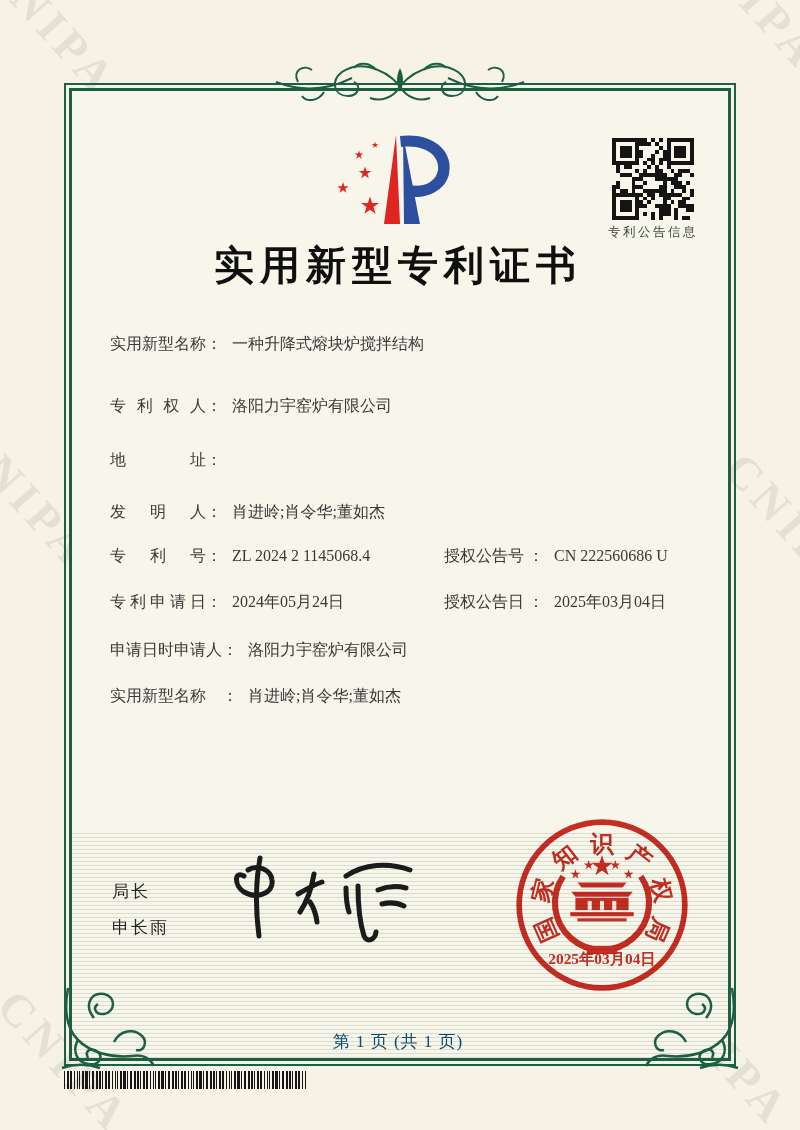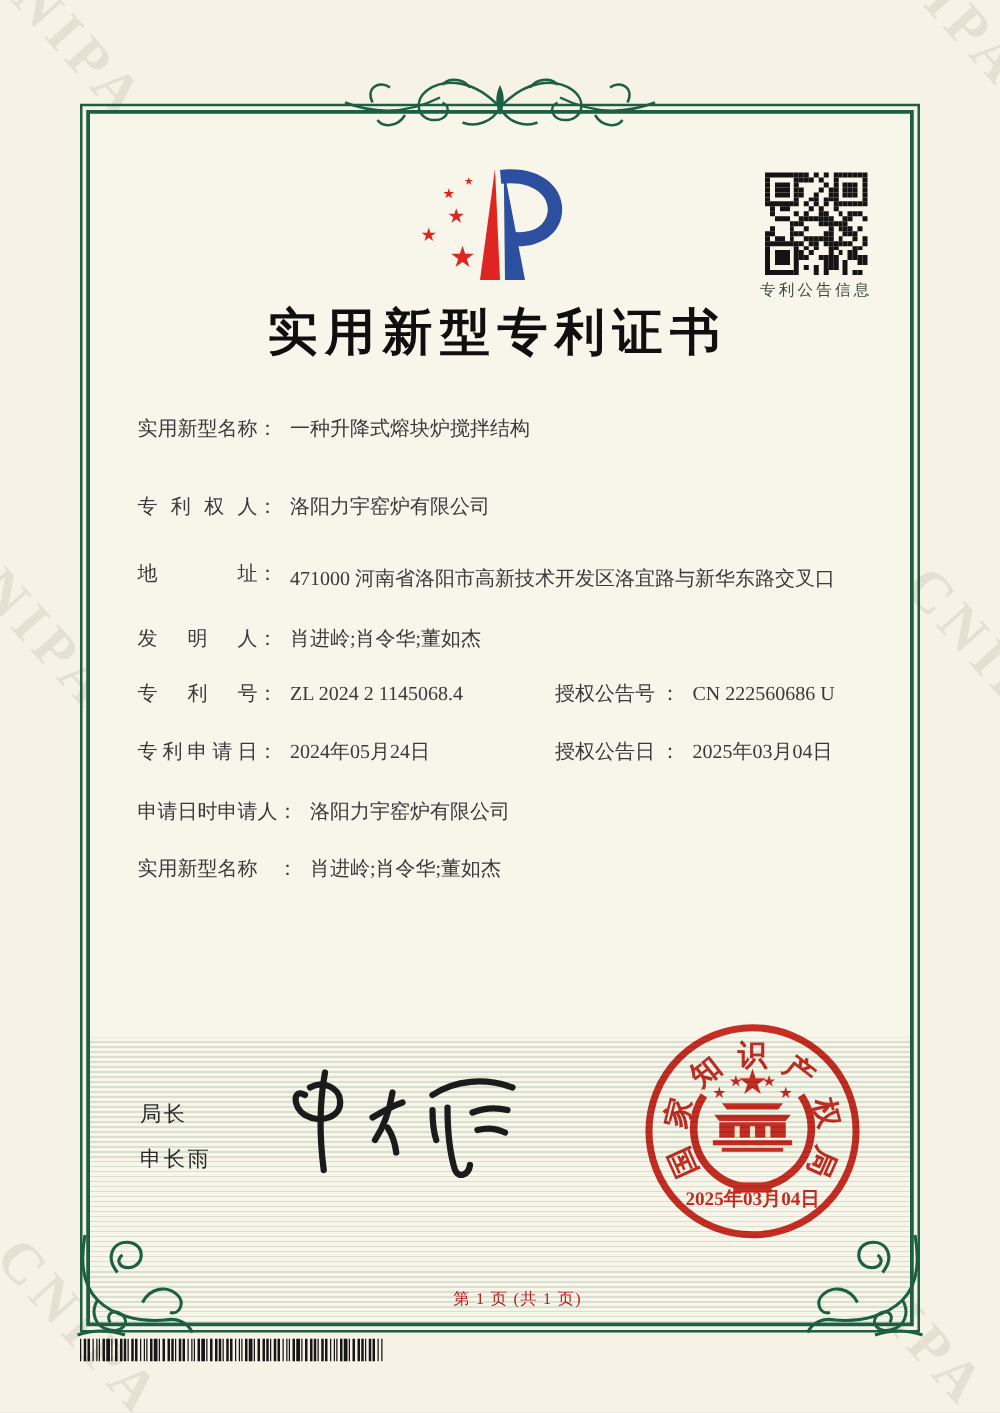--- a/index.html
+++ b/index.html
@@ -51,21 +51,21 @@
   .sig-title{position:absolute;left:112px;top:880px;font-size:17px;letter-spacing:2px;color:#262626;}
   .sig-name{position:absolute;left:112px;top:916px;font-size:17px;letter-spacing:2px;color:#262626;}
   .autograph{position:absolute;left:222px;top:846px;width:218px;height:98px;}
   .seal{position:absolute;left:512px;top:815px;width:180px;height:180px;
     mix-blend-mode:multiply;opacity:.95;}
   .seal text{font-family:"Liberation Serif",serif;}
   .seal .ringchar{font-size:23px;font-weight:bold;fill:var(--seal-red,#c9231a);}
   .seal .seal-date{font-size:15px;fill:var(--seal-red,#c9231a);text-anchor:middle;font-weight:bold;}
   
   .page-num{position:absolute;left:64px;width:668px;top:1030px;text-align:center;
-    font-size:13px;letter-spacing:1px;color:#b91c1c;padding-left:16px;}
+    font-size:17px;letter-spacing:1px;color:#0c4a6e;}
   .barcode{position:absolute;left:64px;top:1071px;height:18px;display:flex;align-items:stretch;}
   .barcode b{display:block;background:#161616;}
   .barcode s{display:block;}
   
   .orn-top{position:absolute;left:268px;top:56px;width:264px;height:52px;}
   .orn-corner{position:absolute;width:104px;height:92px;}
   .orn-bl{left:54px;top:984px;}
   .orn-br{left:642px;top:984px;transform:scaleX(-1);}
 </style>
 </head>
@@ -589,21 +589,20 @@
     <span class="val">一种升降式熔块炉搅拌结构</span>
   </div>
   <div class="row" style="top:396px">
     <span class="lab w96">专利权人</span>
       <span class="colon">：</span>
     <span class="val">洛阳力宇窑炉有限公司</span>
   </div>
   <div class="row" style="top:450px">
     <span class="lab w96">地址</span>
       <span class="colon">：</span>
-    <span class="val wrap">471000 河南省洛阳市高新技术开发区洛宜路与新华东路交叉口</span>
   </div>
   <div class="row" style="top:502px">
     <span class="lab w96">发明人</span>
       <span class="colon">：</span>
     <span class="val">肖进岭;肖令华;董如杰</span>
   </div>
   <div class="row" style="top:546px">
     <span class="grp grp1">
       <span class="lab w96">专利号</span>
         <span class="colon">：</span>

